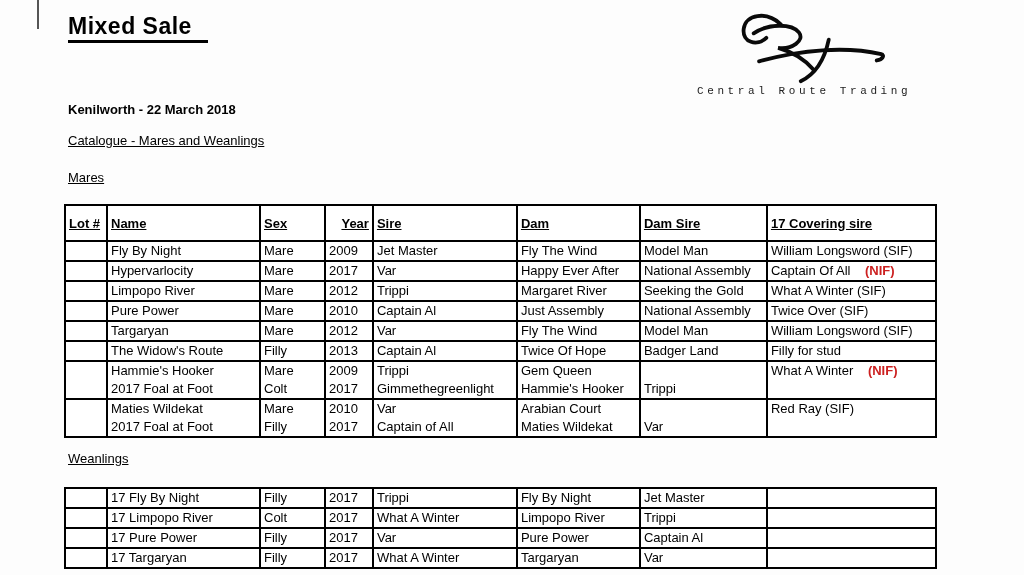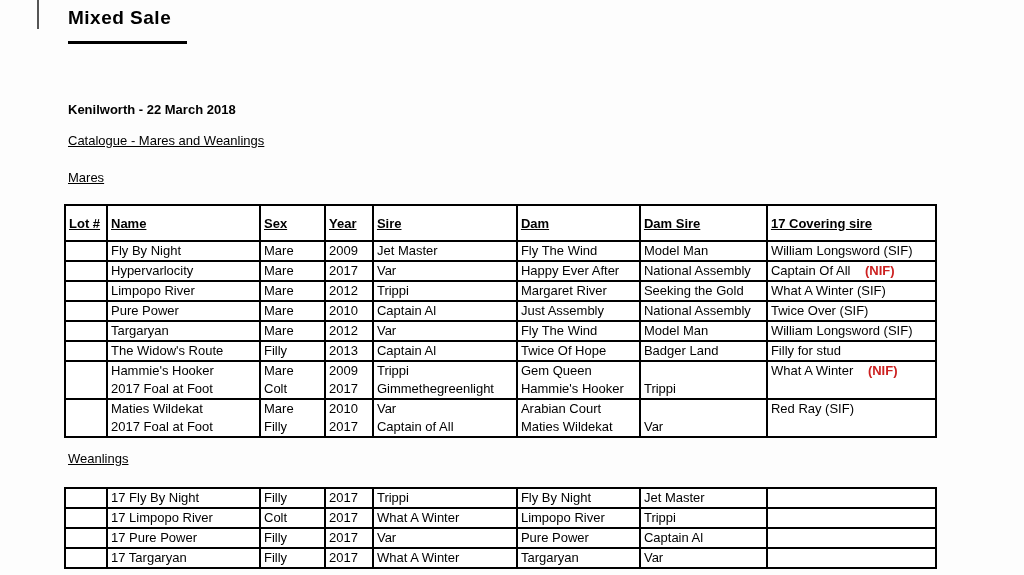--- a/index.html
+++ b/index.html
@@ -12,24 +12,24 @@
     background: #fdfdfd;
     overflow: hidden;
     font-family: "Liberation Sans", sans-serif;
     color: var(--ink);
   }
   .scan-line {
     position: absolute; left: 37px; top: 0; width: 2px; height: 29px;
     background: #2a2a2a; opacity: .8;
   }
   .title {
-    position: absolute; left: 68px; top: 7px;
-    font-size: 19px; font-weight: bold;
+    position: absolute; left: 68px; top: 13px;
+    font-size: 23px; font-weight: bold;
     border-bottom: 3px solid #000;
-    padding: 0 16px 12px 0;
+    padding: 0 16px 0 0;
     letter-spacing: .5px;
   }
   .subtitle {
     position: absolute; left: 68px; top: 58px;
     font-size: 13px; font-weight: bold; margin-top: 44px;
   }
   .logo {
     position: absolute; left: 697px; top: 8px; width: 202px;
     text-align: center;
   }
@@ -62,34 +62,45 @@
     font-weight: normal;
     text-align: left;
   }
   .sale th {
     font-weight: bold; text-decoration: underline;
     height: 36px;
   }
   .sale td { height: 19px; }
   .sale td .line { line-height: 18px; height: 18px; }
   .sale td.col-year { text-align: right; padding-right: 14px; }
-  .sale th.col-year { text-align: left; }
+  .sale th.col-year { text-align: right; }
   .nif { color: var(--nif-red); font-weight: bold; margin-left: 11px; }
 </style>
 </head>
 <body>
 
 <div id="page">
 
   <div class="scan-line"></div>
 
   <div class="title">Mixed Sale</div>
 
   <div class="subtitle">Kenilworth - 22 March 2018</div>
 
+  <div class="logo">
+    <svg width="190" height="76" viewBox="0 0 210 84">
+      <g fill="none" stroke="#0a0a0a" stroke-width="4.2" stroke-linecap="round">
+        <path d="M86 18 C70 3 47 7 45 23 C43 38 60 43 70 33"></path>
+        <path d="M56 28 C72 17 98 17 106 27 C113 36 98 46 83 44 C97 48 112 56 122 68"></path>
+        <path d="M62 59 C108 46 158 42 197 51 C201 52 199 57 192 58"></path>
+        <path d="M139 35 C135 54 127 72 108 81"></path>
+      </g>
+    </svg>
+    <div class="logo-text">Central Route Trading</div>
+  </div>
 
   <div class="section-heading" id="catalogue-heading">Catalogue - Mares and Weanlings</div>
 
   <div class="section-heading" id="mares-heading">Mares</div>
 
   <table class="sale" id="mares-table">
       <colgroup>
         <col style="width: 42px;">
         <col style="width: 153px;">
         <col style="width: 65px;">

